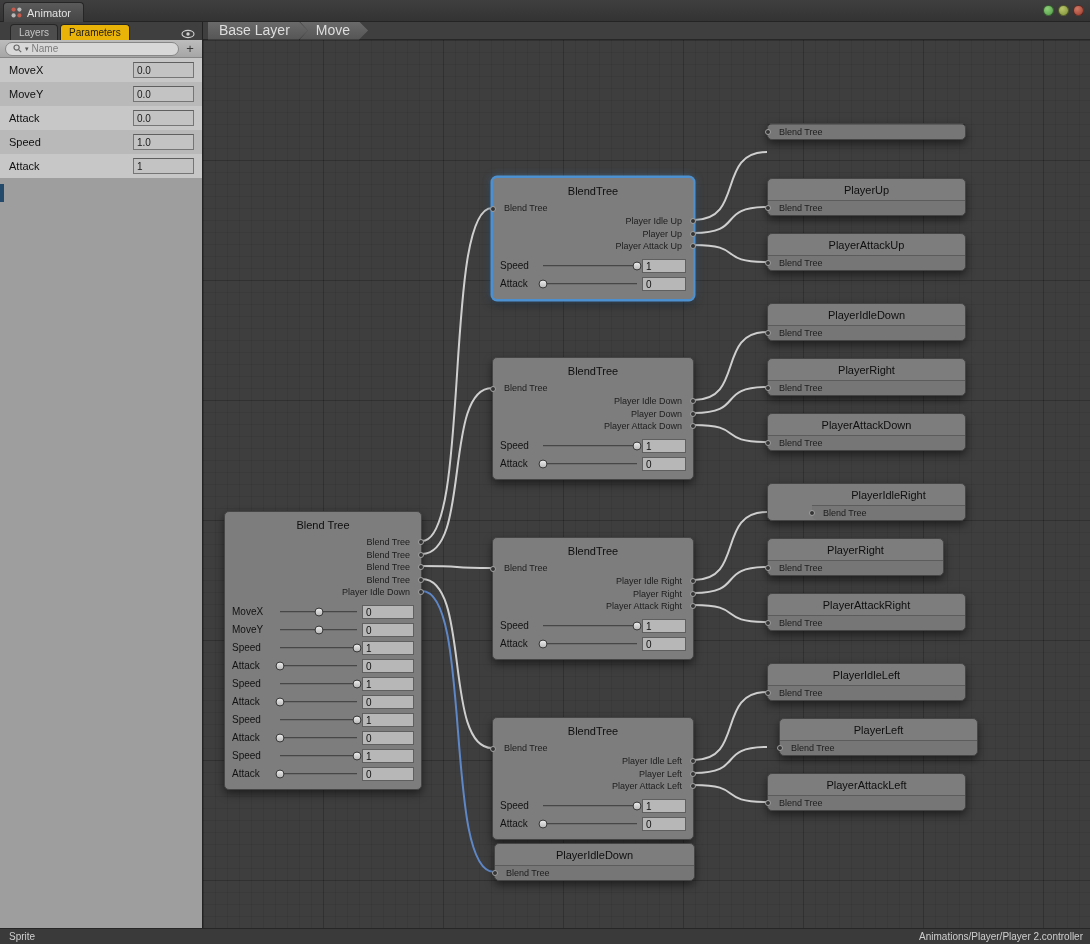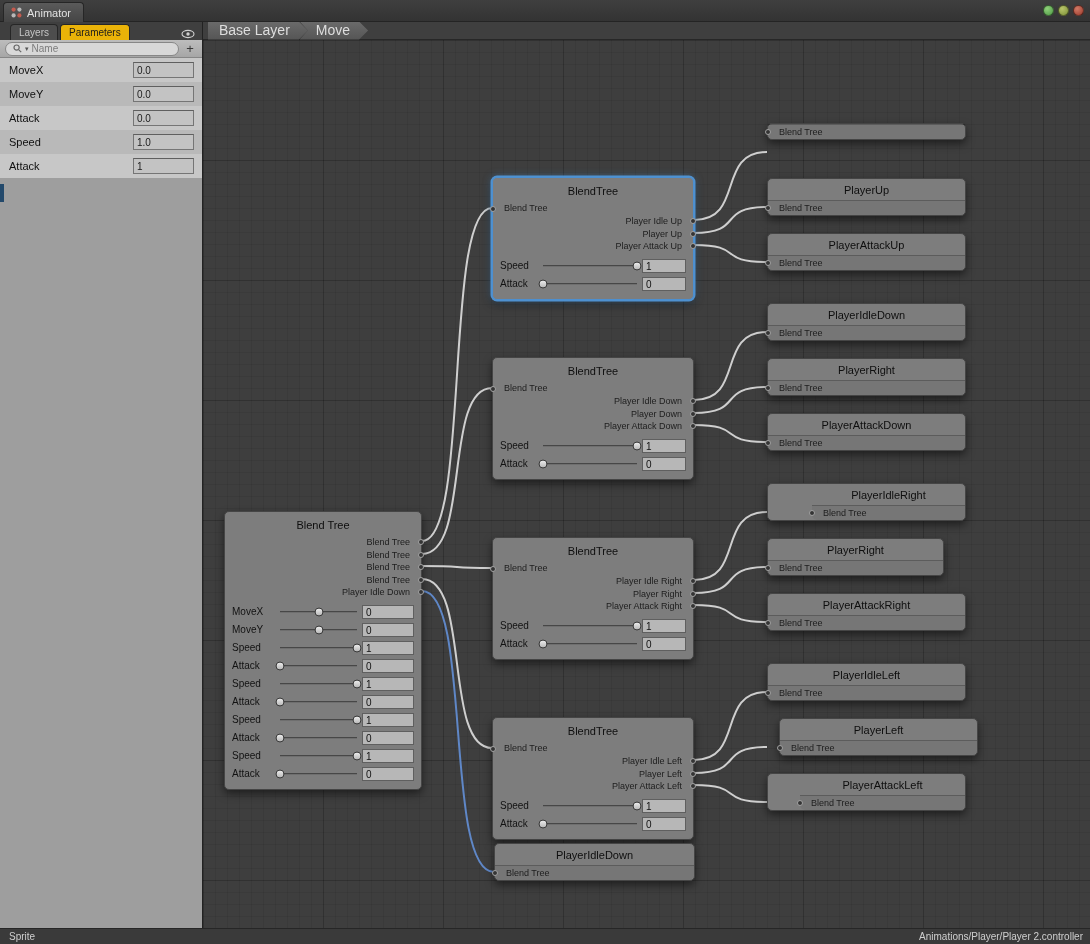--- a/index.html
+++ b/index.html
@@ -437,21 +437,21 @@
             <div class="node-input"><span class="pin pin-left"></span>Blend Tree</div>
           </div>
           <div class="node leaf" style="left: 564px; top: 623px; width: 199px;">
             <div class="node-title">PlayerIdleLeft</div>
             <div class="node-input"><span class="pin pin-left"></span>Blend Tree</div>
           </div>
           <div class="node leaf" style="left: 576px; top: 678px; width: 199px;">
             <div class="node-title">PlayerLeft</div>
             <div class="node-input"><span class="pin pin-left"></span>Blend Tree</div>
           </div>
-          <div class="node leaf" style="left: 564px; top: 733px; width: 199px; padding-left: 32px;">
+          <div class="node leaf" style="left: 564px; top: 733px; width: 199px;">
             <div class="node-title">PlayerAttackLeft</div>
             <div class="node-input"><span class="pin pin-left"></span>Blend Tree</div>
           </div>
           <div class="node leaf" style="left: 291px; top: 803px; width: 201px;">
             <div class="node-title">PlayerIdleDown</div>
             <div class="node-input"><span class="pin pin-left"></span>Blend Tree</div>
           </div>
         </div>
     </div>
   </div>

